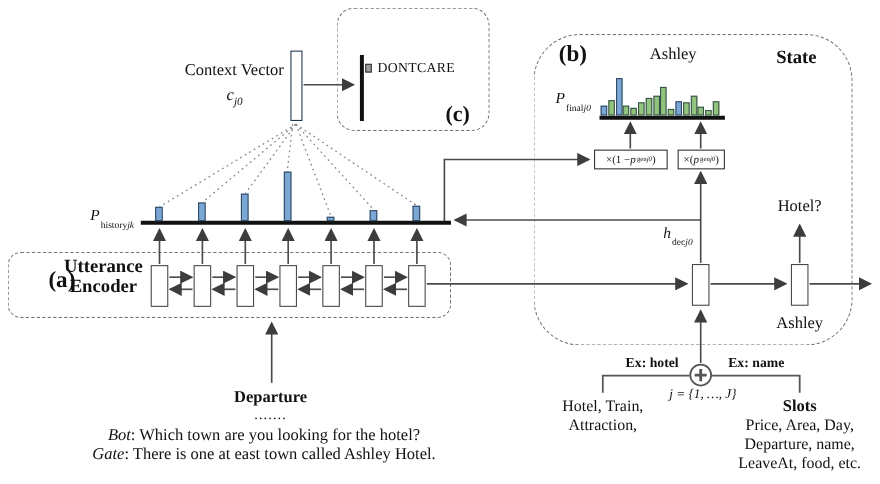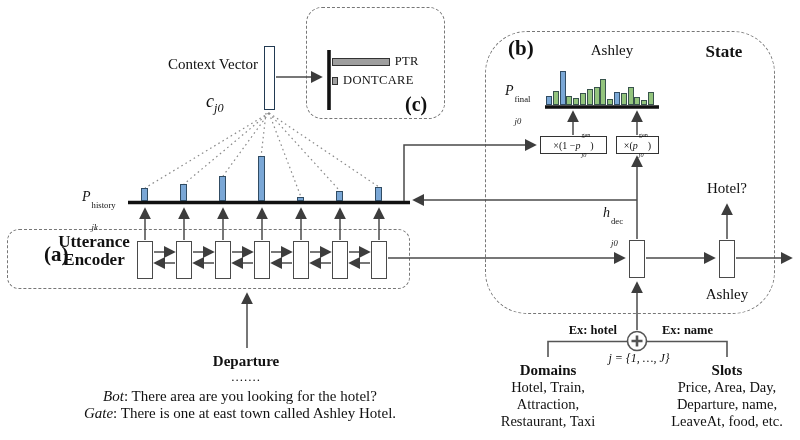--- a/index.html
+++ b/index.html
@@ -24,22 +24,22 @@
   .hrow{display:flex;align-items:center;height:19px;}
   .hbar{display:inline-block;height:8px;border:1px solid #333;box-sizing:border-box;}
   .hlab{margin-left:5px;font-size:12.5px;letter-spacing:.3px;}
   
   #ctxbar{position:absolute;left:264px;top:46px;width:9px;height:62px;border:1.4px solid #223a52;
           box-sizing:content-box;z-index:2;}
   
   .gatebox{position:absolute;height:18px;background:#fff;border:1.2px solid #333;box-sizing:border-box;
            display:flex;align-items:center;justify-content:center;font-size:10px;z-index:4;white-space:nowrap;}
   
-  .stack{display:inline-flex;flex-direction:column;align-items:flex-start;line-height:.95;
-         vertical-align:-0.5em;margin-left:1px;gap:14px;}
+  .stack{display:inline-flex;flex-direction:row;align-items:flex-start;line-height:.95;
+         vertical-align:-0.5em;margin-left:1px;}
   .stack .sup{font-size:.62em;font-style:normal;}
   .stack .sub{font-size:.62em;font-style:italic;}
   .subonly{font-size:.68em;font-style:italic;vertical-align:-0.4em;}
   .mlabel{position:absolute;z-index:5;white-space:nowrap;}
   .txt{position:absolute;z-index:5;white-space:nowrap;}
 </style>
 </head>
 <body>
 
 <div id="canvas">
@@ -116,33 +116,29 @@
       <path d="M647,341.5 H727 V357"></path>
     </g>
     <g>
       <circle cx="637" cy="341" r="9.5" fill="#fff" stroke="#555" stroke-width="1.6"></circle>
       <path d="M637,335.5 V346.5 M631.5,341 H642.5" stroke="#555" stroke-width="2.6" fill="none"></path>
     </g>
   </svg>
 
   <div class="hchart" style="left:332px;top:52px;">
       <div class="hrow">
-        <span class="hbar" style="width: 57.8px; background: rgb(158, 158, 158);"></span>
-        <span class="hlab">PTR</span>
-      </div>
-      <div class="hrow">
         <span class="hbar" style="width: 6.12px; background: rgb(158, 158, 158);"></span>
         <span class="hlab">DONTCARE</span>
       </div>
     </div>
   <div class="txt b" style="left:405px;top:93px;font-size:20px;">(c)</div>
 
   <div id="ctxbar"></div>
   <div class="txt rt" style="left:140px;top:56px;width:118px;font-size:15px;">Context Vector</div>
-  <div class="mlabel i" style="left:206px;top:91px;font-size:18px;">
+  <div class="mlabel i" style="left:206px;top:79px;font-size:15px;">
     <span>c</span><span class="subonly">j0</span>
   </div>
 
   <div class="mlabel" style="left:82px;top:189px;font-size:14px;">
     <span class="i">P</span><span class="stack">
         <span class="sup">history</span>
         <span class="sub">jk</span>
       </span>
   </div>
   <div class="vchart" style="left:141px;bottom:239px;gap:32px;">
@@ -227,34 +223,32 @@
   <div class="cell" style="left:629px;top:240px;"></div>
   <div class="cell" style="left:719px;top:240px;"></div>
   <div class="txt ctr" style="left:696px;top:180px;width:62px;font-size:15px;">Hotel?</div>
   <div class="txt ctr" style="left:696px;top:286px;width:62px;font-size:15px;">Ashley</div>
 
   <div class="txt rt b" style="right:183px;top:323px;width:80px;font-size:12.5px;">Ex: hotel</div>
   <div class="txt b" style="left:662px;top:323px;font-size:12.5px;">Ex: name</div>
   <div class="txt ctr i" style="left:579px;top:351px;width:120px;font-size:12px;">j = {1, …, J}</div>
 
   <div class="txt ctr" style="left:483px;top:362px;width:130px;font-size:14.5px;line-height:17px;">
-    <div class="b" style="font-size:15px;">Domains</div>
     <div>Hotel, Train,</div>
     <div>Attraction,</div>
-    <div>Restaurant, Taxi</div>
   </div>
   <div class="txt ctr" style="left:657px;top:362px;width:140px;font-size:14.5px;line-height:17px;">
     <div class="b" style="font-size:15px;">Slots</div>
     <div>Price, Area, Day,</div>
     <div>Departure, name,</div>
     <div>LeaveAt, food, etc.</div>
   </div>
 
   <div class="txt ctr b" style="left:186px;top:353px;width:120px;font-size:15px;">Departure</div>
   <div class="txt ctr" style="left:186px;top:369px;width:120px;font-size:13px;letter-spacing:1px;">.......</div>
   <div class="txt ctr" style="left:40px;top:388px;width:400px;font-size:15px;">
-    <span class="i">Bot</span><span>: There area are you looking for the hotel?</span>
+    <span class="i">Bot</span><span>: Which town are you looking for the hotel?</span>
   </div>
   <div class="txt ctr" style="left:40px;top:405px;width:400px;font-size:15px;">
     <span class="i">Gate</span><span>: There is one at east town called Ashley Hotel.</span>
   </div>
 
 </div>
 
 </body></html>

